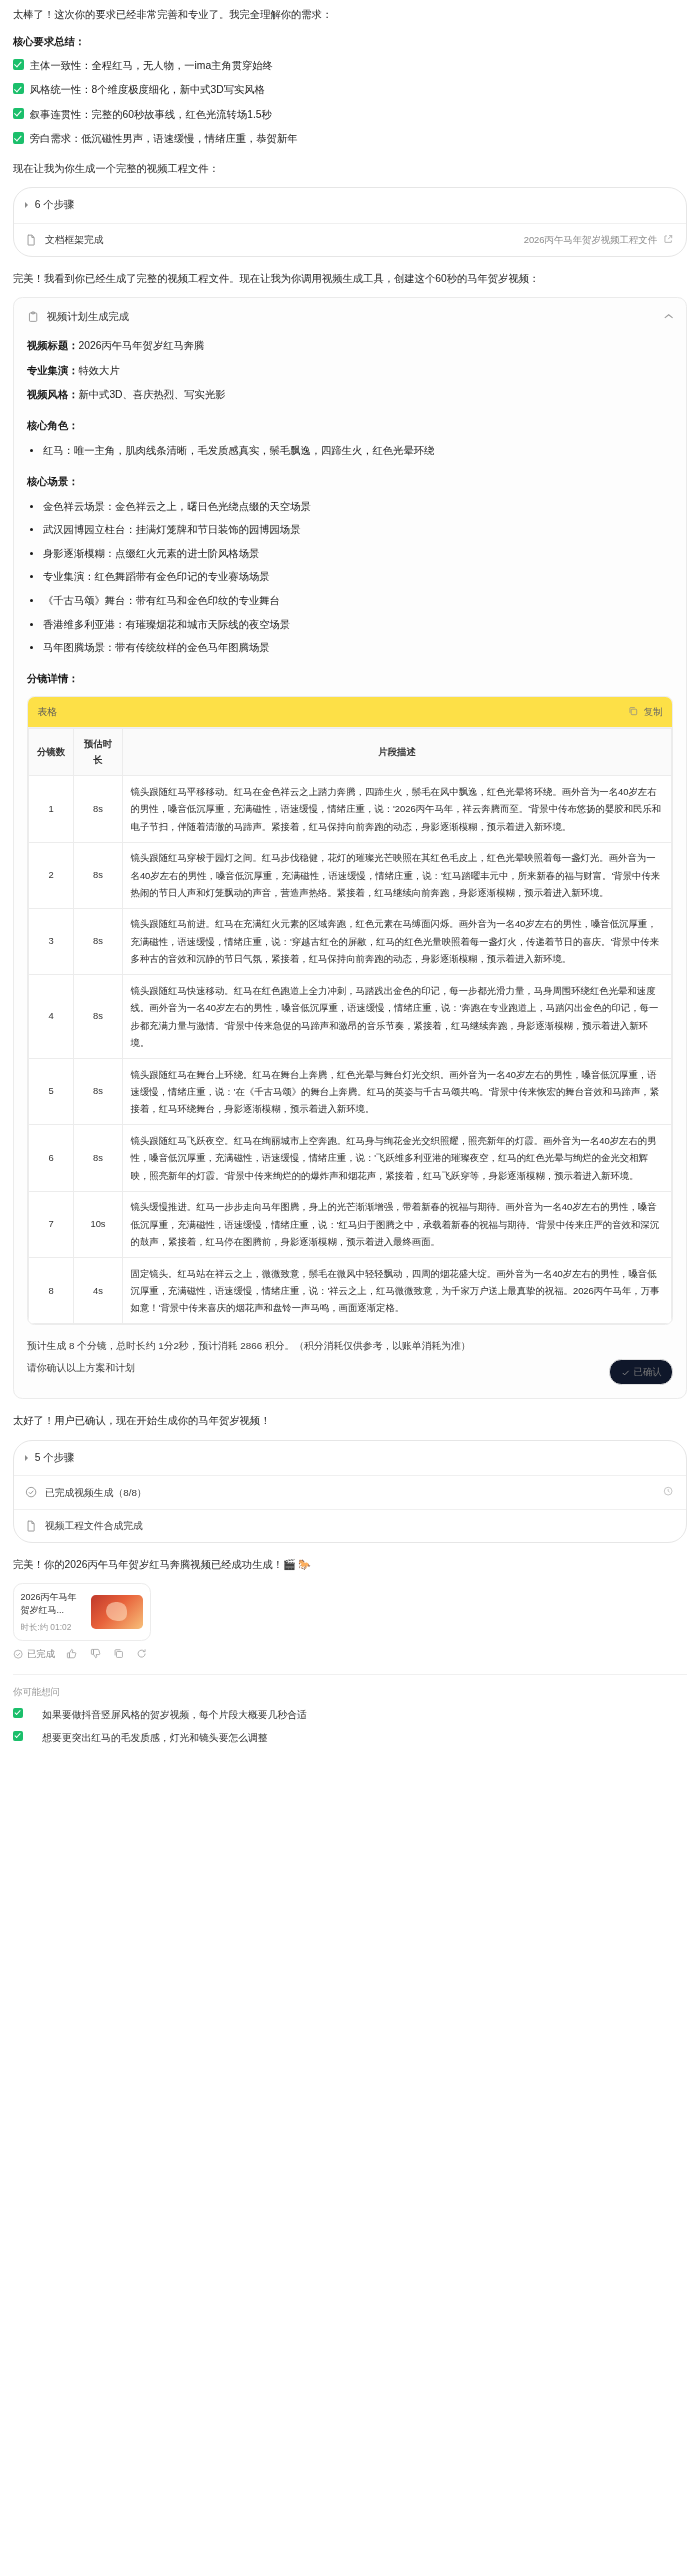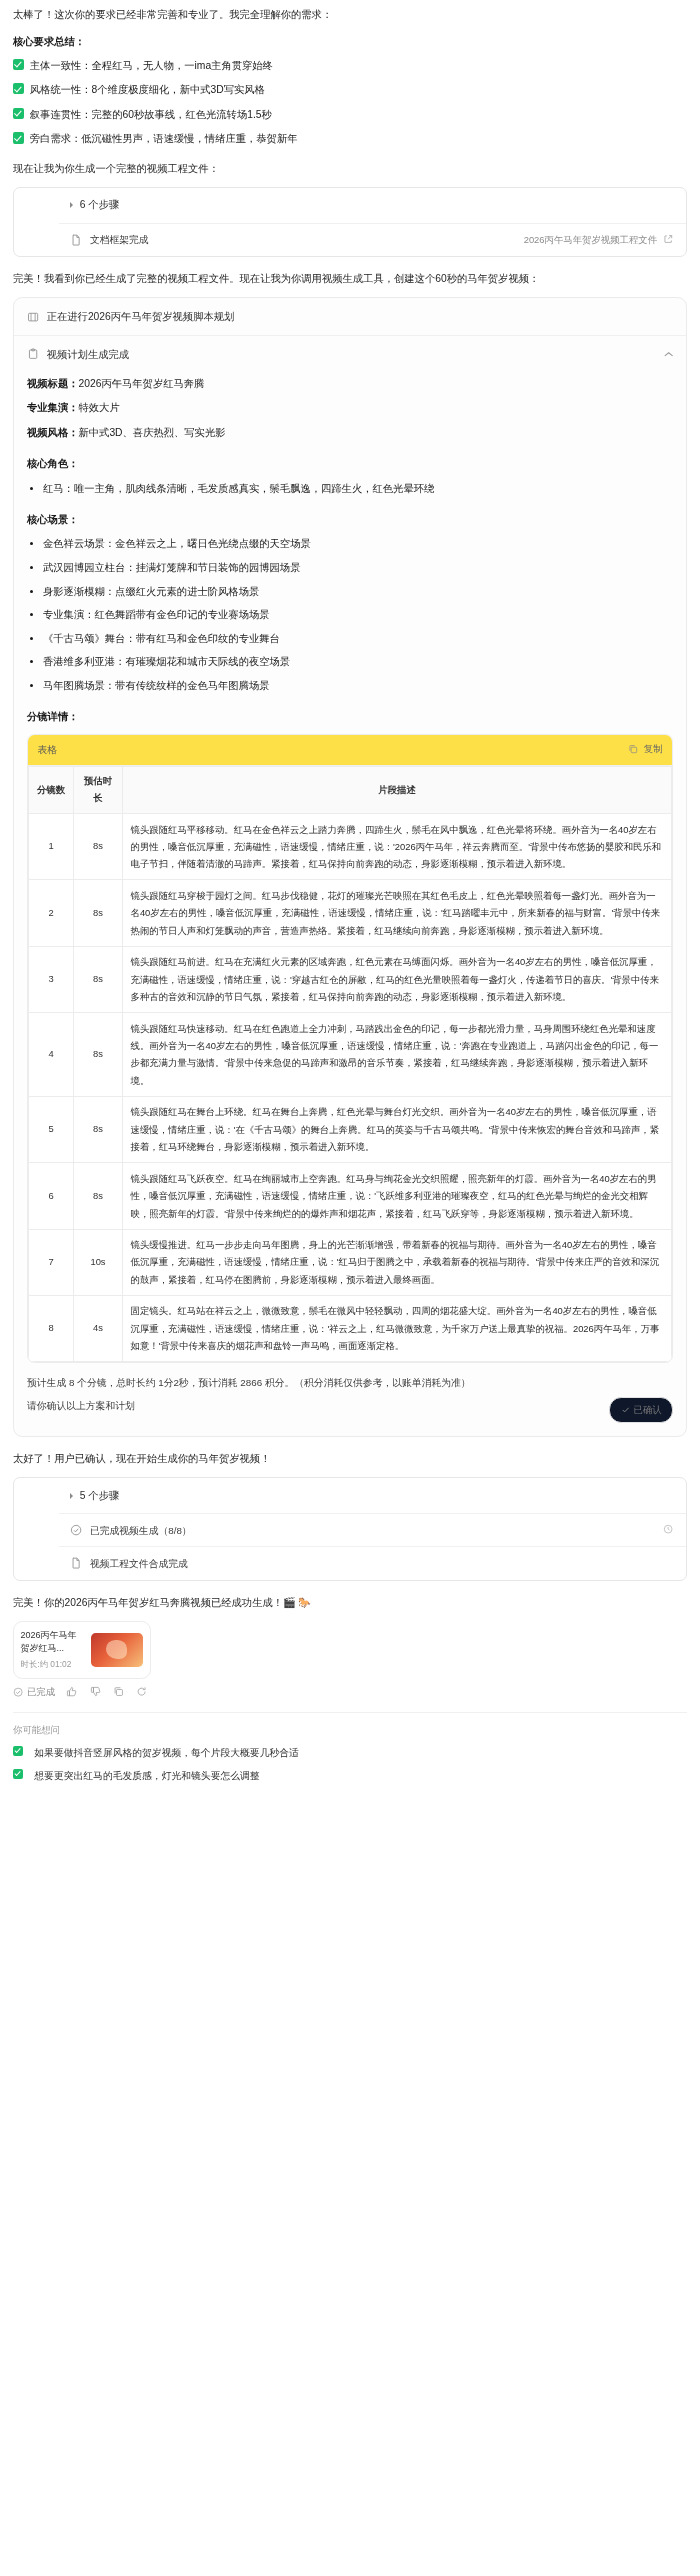--- a/index.html
+++ b/index.html
@@ -32,24 +32,23 @@
   .check-box::after {
     content: "";
     position: absolute; left: 3.3px; top: 1.4px;
     width: 2.8px; height: 5.6px;
     border: solid #fff; border-width: 0 1.5px 1.5px 0;
     transform: rotate(42deg);
   }
 
   
   .steps-card {
-    border: 0.9px solid #e6e6e6; border-radius: 7px;
+    border: 0.9px solid #e6e6e6; border-radius: 19px;
     margin: 9.4px 0 13px 0; background: #fff;
     overflow: hidden;
-    padding-left: 45px;
   }
   .steps-head {
     display: flex; align-items: center; gap: 6.6px;
     padding: 8.4px 11.2px; font-size: 10.3px; color: #2b2b2b;
   }
   .chev {
     width: 0; height: 0;
     border-left: 3.7px solid #8a8a8a;
     border-top: 3.3px solid transparent;
     border-bottom: 3.3px solid transparent;
@@ -138,21 +137,21 @@
     width:20.6px; height:19px; border-radius:50% 50% 40% 60%;
     background: rgba(255,230,200,.55);
   }
   .vid-meta { font-size: 9px; color: #333; line-height: 1.5; }
   .vid-meta .t2 { color: #9a9a9a; font-size: 8.4px; margin-top: 2.8px; }
 
   .act-row { display: flex; align-items: center; gap: 11.2px; font-size: 9.4px; color: #8a8a8a; margin: 5.6px 0 11.2px 0; }
   .act-row .done { display: flex; align-items: center; gap: 3.7px; }
 
   .tail-label { font-size: 9.4px; color: #9a9a9a; margin: 9.4px 0 5.6px 0; }
-  .tail-line { display: flex; gap: 11px; font-size: 9.8px; color: #2f2f2f; margin: 0 0 5.6px 0; }
+  .tail-line { display: flex; gap: 19px; font-size: 9.8px; color: #2f2f2f; margin: 0 0 5.6px 0; }
   .tail-line .bx { flex: 0 0 auto; width: 10.3px; height: 10.3px; margin-top: 1.9px; background: #1bbf6b; border-radius: 1.9px; position: relative; }
   .tail-line .bx::after {
     content: ""; position: absolute; left: 3px; top: 1.1px;
     width: 2.4px; height: 5px; border: solid #fff; border-width: 0 1.4px 1.4px 0; transform: rotate(42deg);
   }
   .divider { height: 0.9px; background: #f0f0f0; margin: 7.5px 0; }
 </style>
 </head>
 <body>
 
@@ -202,29 +201,20 @@
               <path d="M9.5 2.5H13.5V6.5M13.5 2.5L8 8" fill="none" stroke="#9a9a9a" stroke-width="1.1"></path>
             </svg>
         </span>
       </span>
     </div>
   </div>
 
   <p class="para">完美！我看到你已经生成了完整的视频工程文件。现在让我为你调用视频生成工具，创建这个60秒的马年贺岁视频：</p>
 
   <div class="tool-card">
-    <div class="tool-line sep">
-      <span class="ic">
-        <svg width="12.2" height="12.2" viewBox="0 0 16 16">
-            <rect x="2" y="3" width="12" height="10" rx="1.3" fill="none" stroke="#8a8a8a" stroke-width="1.1"></rect>
-            <path d="M5.3 3v10M10.7 3v10" stroke="#8a8a8a" stroke-width="1"></path>
-          </svg>
-      </span>
-      <span>正在进行2026丙午马年贺岁视频脚本规划</span>
-    </div>
     <div class="tool-line">
       <span class="ic">
         <svg width="12.2" height="12.2" viewBox="0 0 16 16">
             <rect x="3.2" y="2.6" width="9.6" height="11" rx="1.2" fill="none" stroke="#8a8a8a" stroke-width="1.1"></rect>
             <rect x="6" y="1.3" width="4" height="2.4" rx=".8" fill="none" stroke="#8a8a8a" stroke-width="1.1"></rect>
           </svg>
       </span>
       <span>视频计划生成完成</span>
       <span class="right-chev">
         <svg width="9.4" height="6.6" viewBox="0 0 12 8">

